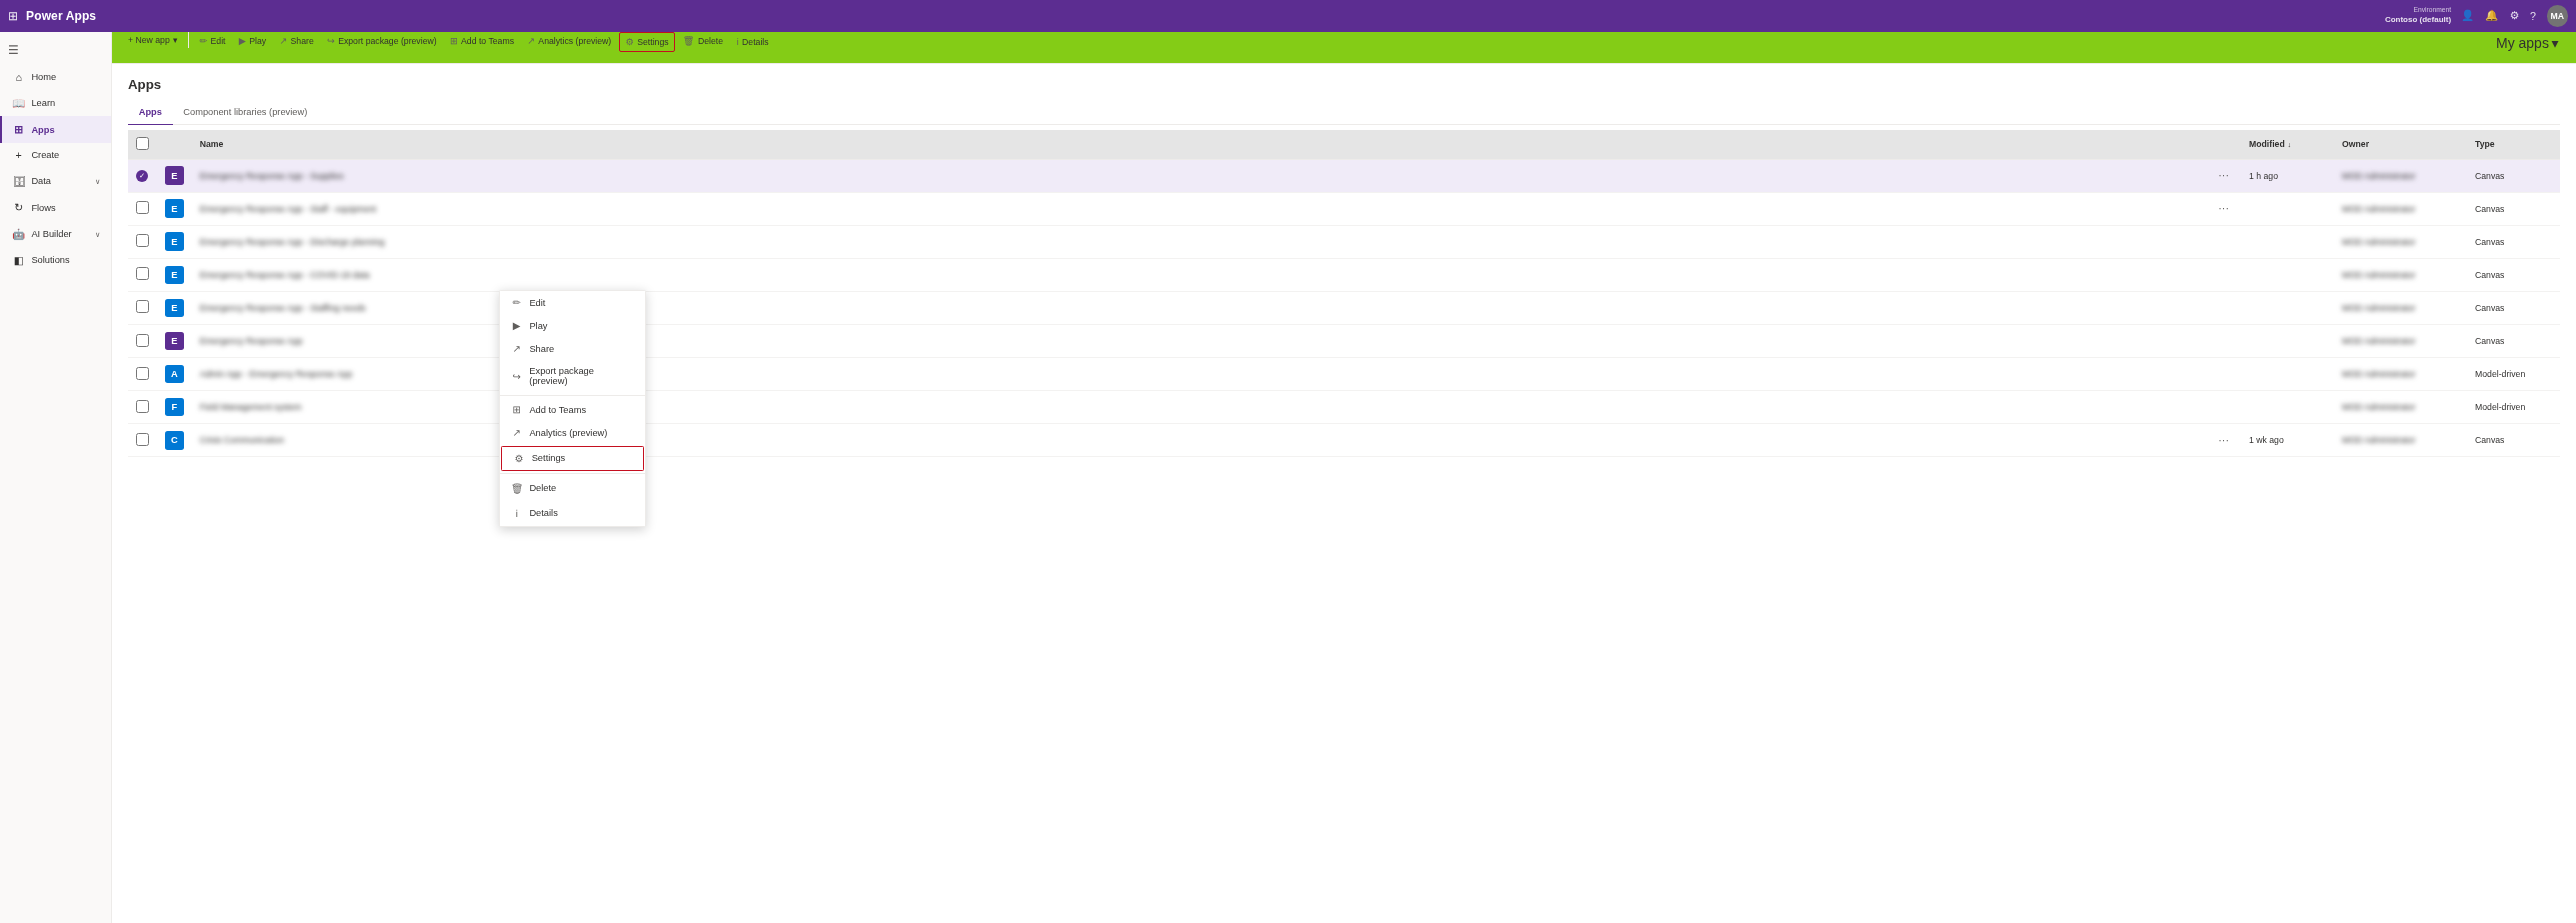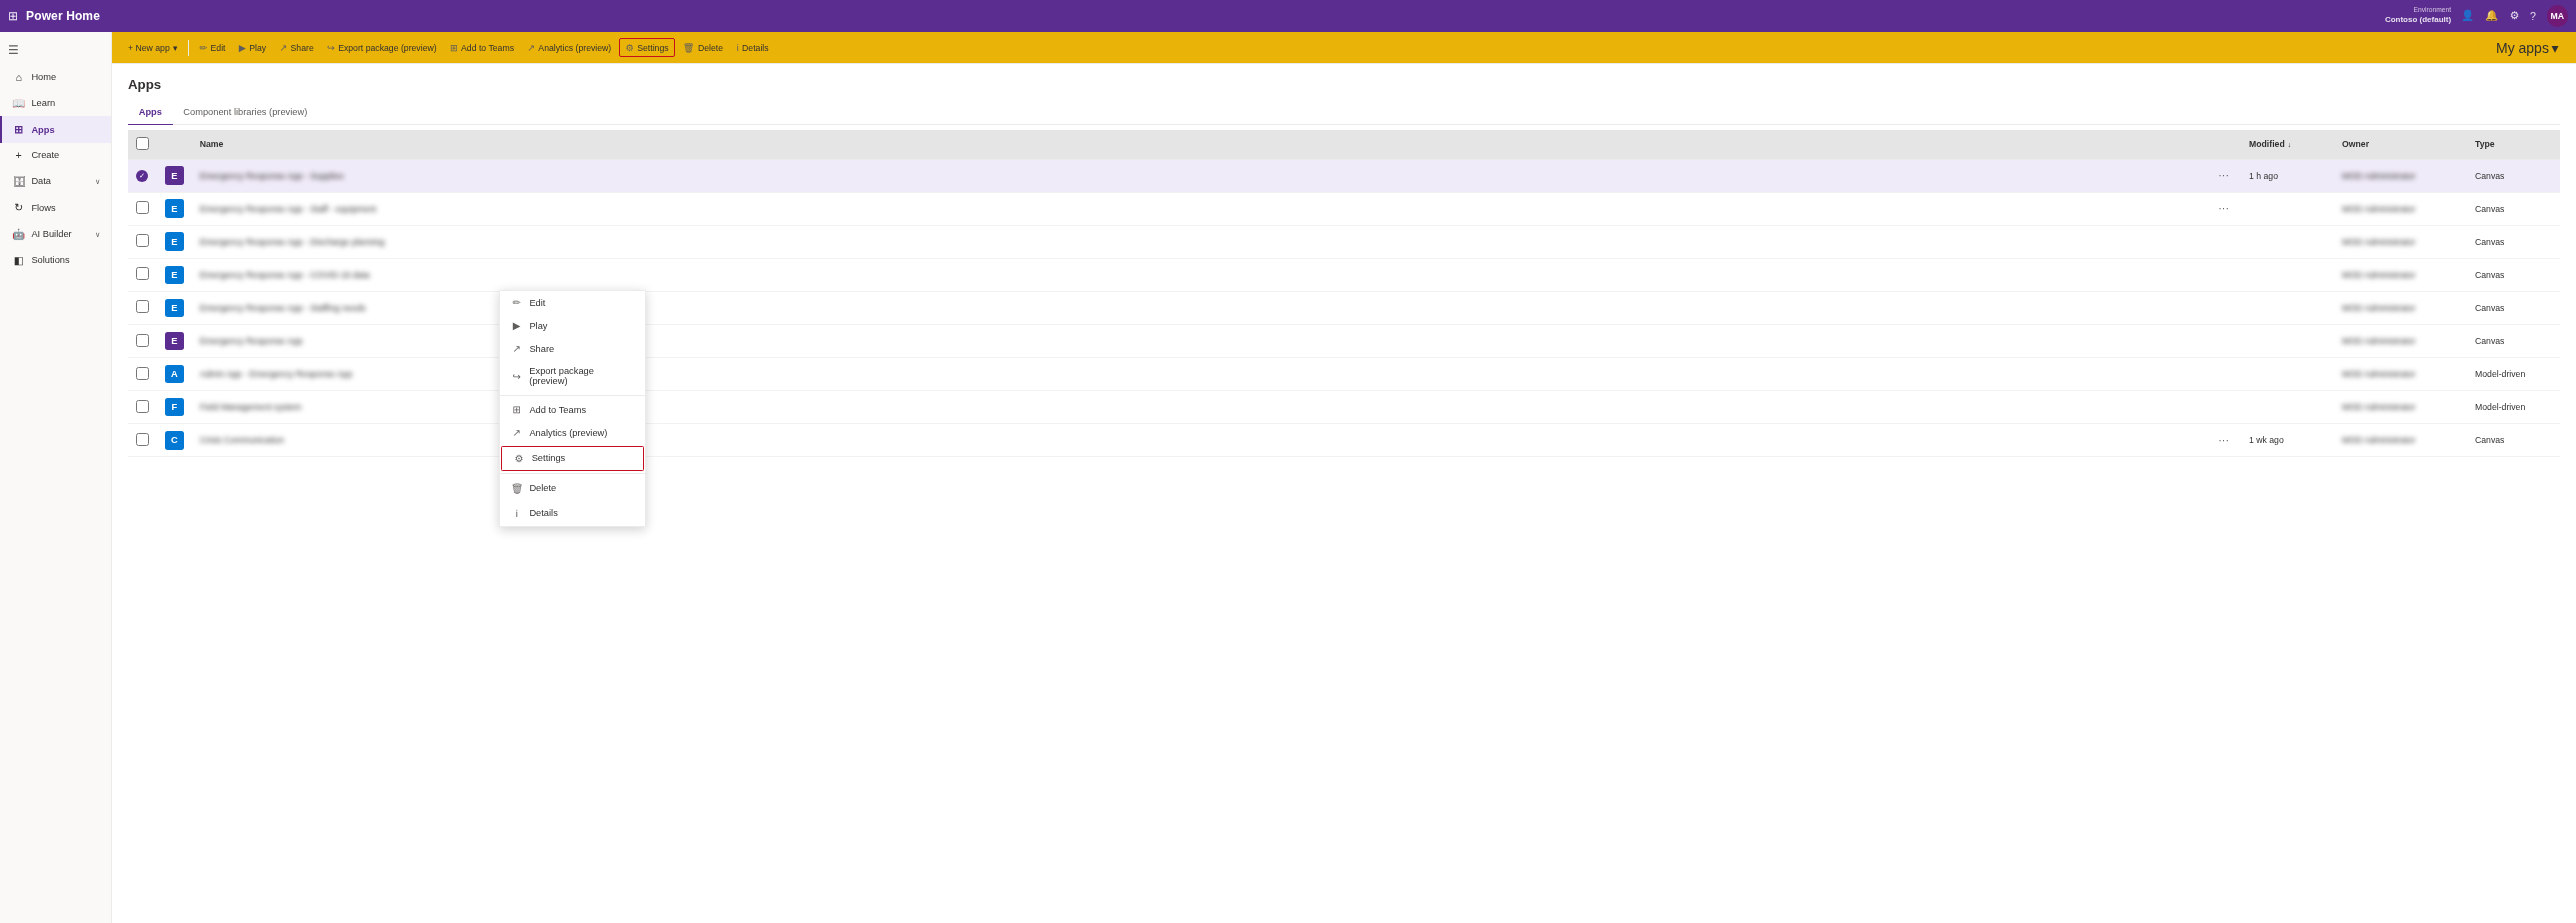--- a/index.html
+++ b/index.html
@@ -45,21 +45,21 @@
     .env-info-label { font-size: 6.7px; color: rgba(255,255,255,0.7); }
     .env-info-name { font-weight: 600; font-size: 8px; }
     .top-icon {
       font-size: 10.7px;
       color: #fff;
       opacity: 0.85;
       cursor: pointer;
     }
     .avatar {
       width: 21.3px; height: 21.3px;
-      background: #701a75;
+      background: #737373;
       border-radius: 50%;
       display: flex; align-items: center; justify-content: center;
       font-weight: 700; font-size: 8.7px; color: #fff;
       cursor: pointer;
     }
 
     
     .app-layout {
       display: flex;
       margin-top: 32px;
@@ -108,24 +108,24 @@
       margin-left: auto;
       font-size: 7.3px;
       color: #605e5c;
     }
 
     
     .toolbar {
       height: 32px;
       border-bottom: 0.7px solid #edebe9;
       display: flex;
-      align-items: center;
+      align-items: flex-start;
       padding: 0 10.7px;
       gap: 2.7px;
-      background: #eab308;
+      background: #84cc16;
       position: sticky;
       top: 0;
       z-index: 50;
     }
     .toolbar-btn {
       display: flex;
       align-items: center;
       gap: 3.3px;
       padding: 3.3px 5.3px;
       border-radius: 1.3px;
@@ -275,21 +275,21 @@
     .ctx-icon { font-size: 10px; color: #605e5c; width: 12px; text-align: center; }
     .ctx-divider { height: 0.7px; background: #edebe9; margin: 2.7px 0; }
 
     .th-sort { cursor: pointer; display: flex; align-items: center; gap: 2.7px; }
   </style>
 </head>
 <body>
 
 <div class="top-bar">
   <span class="top-bar-waffle">⊞</span>
-  <span class="top-bar-title">Power Home</span>
+  <span class="top-bar-title">Power Apps</span>
   <div class="top-bar-right">
     <div class="env-info">
       <span class="env-info-label">Environment</span>
       <span class="env-info-name">Contoso (default)</span>
     </div>
     <span class="top-icon">👤</span>
     <span class="top-icon">🔔</span>
     <span class="top-icon">⚙</span>
     <span class="top-icon">?</span>
     <div class="avatar">MA</div>

